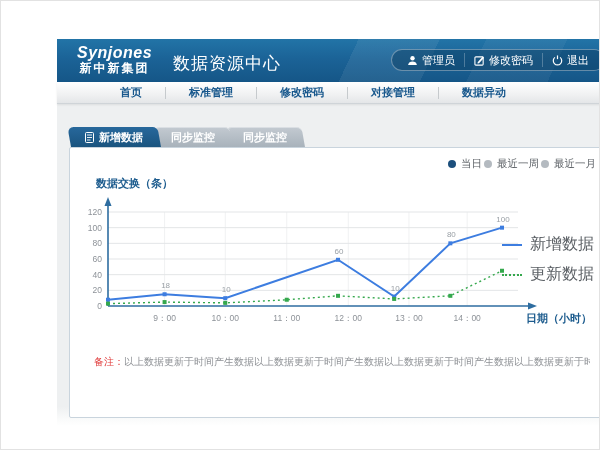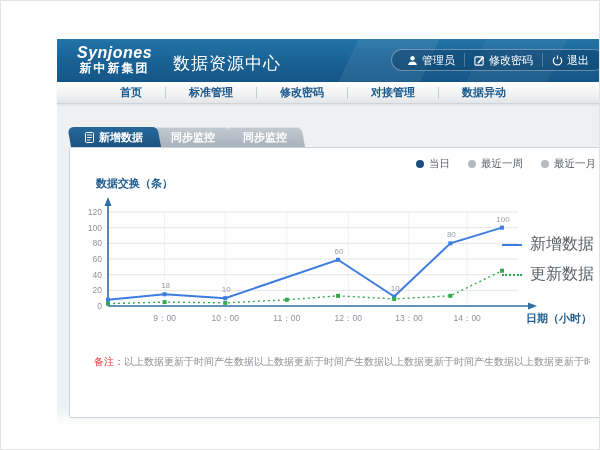--- a/index.html
+++ b/index.html
@@ -41,21 +41,21 @@
   .tab.inactive .bg { background:linear-gradient(180deg,#c3cad1 0%,#a8b2bb 100%); box-shadow:inset 0 1px 0 rgba(255,255,255,.4); }
   .tab.active { z-index:3; }
   .tab.active .bg { background:linear-gradient(180deg,#27689c 0%,#1a547f 100%); }
   .tab .lbl { position:relative; z-index:1; display:flex; align-items:center; gap:5px; }
   .tab.inactive { z-index:2; }
   .tab.inactive + .tab.inactive { z-index:1; }
 
   .panel { position:relative; background:#fff; border:1px solid #c9d4dd; border-radius:2px;
      height:271px; width:536px; }
 
-  .radio-row { position:absolute; top:9px; right:8px; display:flex; align-items:center; gap:18px; }
+  .radio-row { position:absolute; top:9px; right:8px; display:flex; align-items:center; gap:2px; }
   .radio-opt { display:flex; align-items:center; gap:5px; font-size:10.5px; color:#5a5f64; cursor:pointer; }
   .dot { width:8px; height:8px; border-radius:50%; background:#b4bac0; }
   .dot.sel { background:#1c4f7c; }
 
   .y-axis-title { position:absolute; left:26px; top:28px; font-size:11px; font-weight:bold; color:#1d5c8e; }
 
   .chart-wrap { position:absolute; left:8px; top:42px; width:520px; height:158px; }
   svg text.tick { font-size:8.5px; fill:#8d9298; font-family:"Liberation Sans","DejaVu Sans",sans-serif; }
   svg text.plabel { font-size:8px; fill:#9aa0a6; font-family:"Liberation Sans","DejaVu Sans",sans-serif; }
   svg text.axis-label { font-size:11px; font-weight:bold; fill:#1d5c8e; font-family:"Liberation Sans","DejaVu Sans",sans-serif; }

